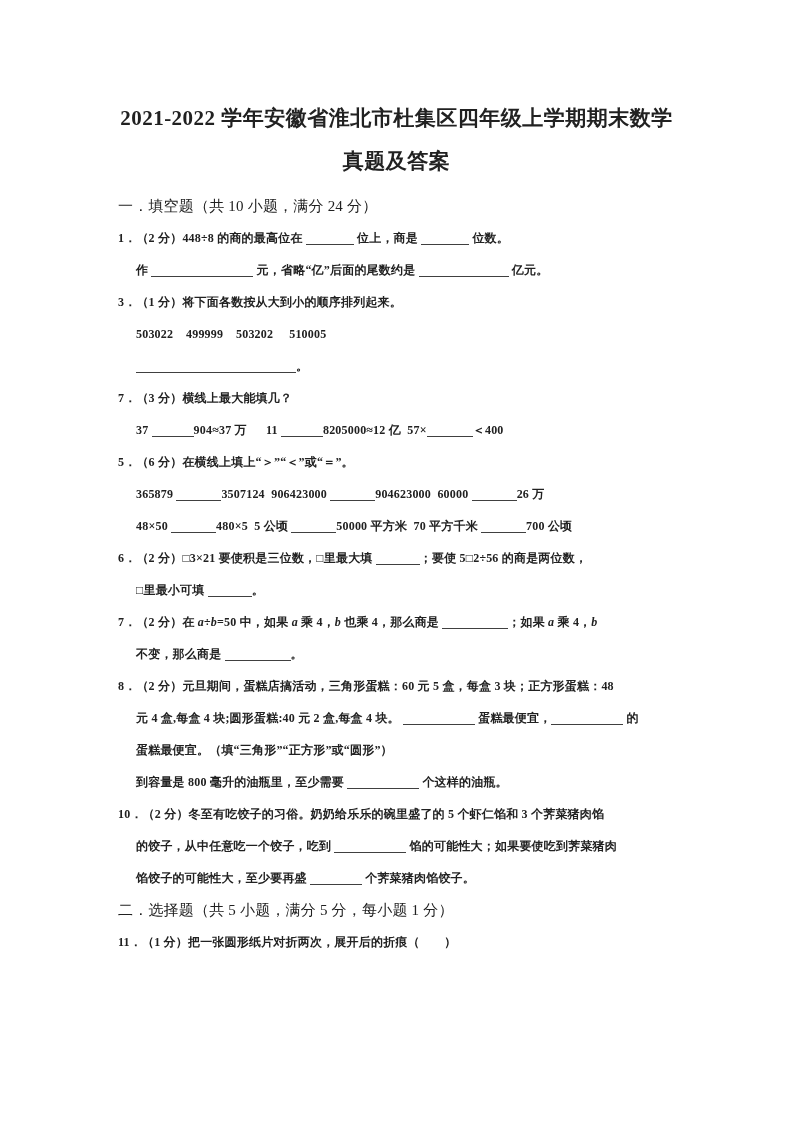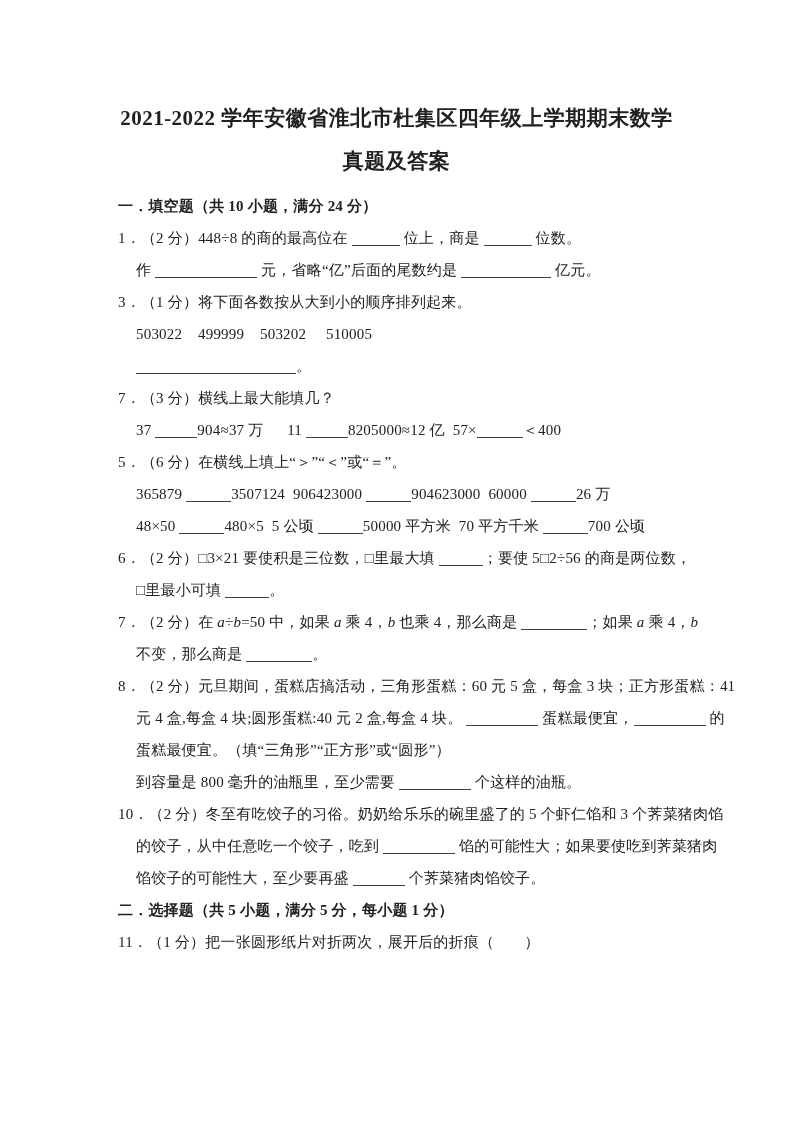--- a/index.html
+++ b/index.html
@@ -25,26 +25,27 @@
   }
   .tline { display: block; line-height: 43px; }
   .doc-body {
     position: absolute;
     top: 183px;
     left: 118px;
     right: 30px;
   }
   .line {
     white-space: pre;
-    font-size: 15px;
+    font-size: 12px;
     line-height: 32px;
     height: 32px;
     letter-spacing: 0.2px;
+    font-weight: bold;
   }
-  .line.heading { font-weight: bold; font-size: 15px; }
+  .line.heading { font-weight: normal; font-size: 15px; }
   .line.gap-top { margin-top: 7px; }
   .line.indent { padding-left: 18px; }
   .blank {
     display: inline-block;
     height: 14px;
     border-bottom: 1px solid #404040;
     vertical-align: -3px;
   }
   .u { border-bottom: 1px solid #404040; padding: 0 3px; }
   .it { font-style: italic; }
@@ -78,21 +79,21 @@
       <div class="line indent"><span class="blank" style="width: 160px; border-bottom-color: rgb(64, 64, 64);"></span><span class="run">。</span></div>
       <div class="line"><span class="run">7．（3 分）横线上最大能填几？</span></div>
       <div class="line indent"><span class="run">37 </span><span class="blank" style="width: 42px; border-bottom-color: rgb(64, 64, 64);"></span><span class="run">904≈37 万      11 </span><span class="blank" style="width: 42px; border-bottom-color: rgb(64, 64, 64);"></span><span class="run">8205000≈12 亿  57×</span><span class="blank" style="width: 46px; border-bottom-color: rgb(64, 64, 64);"></span><span class="run">＜400</span></div>
       <div class="line"><span class="run">5．（6 分）在横线上填上“＞”“＜”或“＝”。</span></div>
       <div class="line indent"><span class="run">365879 </span><span class="blank" style="width: 45px; border-bottom-color: rgb(64, 64, 64);"></span><span class="run">3507124  906423000 </span><span class="blank" style="width: 45px; border-bottom-color: rgb(64, 64, 64);"></span><span class="run">904623000  60000 </span><span class="blank" style="width: 45px; border-bottom-color: rgb(64, 64, 64);"></span><span class="run">26 万</span></div>
       <div class="line indent"><span class="run">48×50 </span><span class="blank" style="width: 45px; border-bottom-color: rgb(64, 64, 64);"></span><span class="run">480×5  5 公顷 </span><span class="blank" style="width: 45px; border-bottom-color: rgb(64, 64, 64);"></span><span class="run">50000 平方米  70 平方千米 </span><span class="blank" style="width: 45px; border-bottom-color: rgb(64, 64, 64);"></span><span class="run">700 公顷</span></div>
       <div class="line"><span class="run">6．（2 分）□3×21 要使积是三位数，□里最大填 </span><span class="blank" style="width: 44px; border-bottom-color: rgb(64, 64, 64);"></span><span class="run">；要使 5□2÷56 的商是两位数，</span></div>
       <div class="line indent"><span class="run">□里最小可填 </span><span class="blank" style="width: 44px; border-bottom-color: rgb(64, 64, 64);"></span><span class="run">。</span></div>
       <div class="line"><span class="run">7．（2 分）在 </span><span class="run it">a</span><span class="run">÷</span><span class="run it">b</span><span class="run">=50 中，如果 </span><span class="run it">a</span><span class="run"> 乘 4，</span><span class="run it">b</span><span class="run"> 也乘 4，那么商是 </span><span class="blank" style="width: 66px; border-bottom-color: rgb(64, 64, 64);"></span><span class="run">；如果 </span><span class="run it">a</span><span class="run"> 乘 4，</span><span class="run it">b</span></div>
       <div class="line indent"><span class="run">不变，那么商是 </span><span class="blank" style="width: 66px; border-bottom-color: rgb(64, 64, 64);"></span><span class="run">。</span></div>
-      <div class="line"><span class="run">8．（2 分）元旦期间，蛋糕店搞活动，三角形蛋糕：60 元 5 盒，每盒 3 块；正方形蛋糕：41</span></div>
+      <div class="line"><span class="run">8．（2 分）元旦期间，蛋糕店搞活动，三角形蛋糕：60 元 5 盒，每盒 3 块；正方形蛋糕：48</span></div>
       <div class="line indent"><span class="run">元 4 盒,每盒 4 块;圆形蛋糕:40 元 2 盒,每盒 4 块。 </span><span class="blank" style="width: 72px; border-bottom-color: rgb(64, 64, 64);"></span><span class="run"> 蛋糕最便宜，</span><span class="blank" style="width: 72px; border-bottom-color: rgb(64, 64, 64);"></span><span class="run"> 的</span></div>
       <div class="line indent"><span class="run">蛋糕最便宜。（填“三角形”“正方形”或“圆形”）</span></div>
       <div class="line indent"><span class="run">到容量是 800 毫升的油瓶里，至少需要 </span><span class="blank" style="width: 72px; border-bottom-color: rgb(64, 64, 64);"></span><span class="run"> 个这样的油瓶。</span></div>
       <div class="line"><span class="run">10．（2 分）冬至有吃饺子的习俗。奶奶给乐乐的碗里盛了的 5 个虾仁馅和 3 个荠菜猪肉馅</span></div>
       <div class="line indent"><span class="run">的饺子，从中任意吃一个饺子，吃到 </span><span class="blank" style="width: 72px; border-bottom-color: rgb(64, 64, 64);"></span><span class="run"> 馅的可能性大；如果要使吃到荠菜猪肉</span></div>
       <div class="line indent"><span class="run">馅饺子的可能性大，至少要再盛 </span><span class="blank" style="width: 52px; border-bottom-color: rgb(64, 64, 64);"></span><span class="run"> 个荠菜猪肉馅饺子。</span></div>
       <div class="line heading"><span class="run">二．选择题（共 5 小题，满分 5 分，每小题 1 分）</span></div>
       <div class="line"><span class="run">11．（1 分）把一张圆形纸片对折两次，展开后的折痕（　　）</span></div>
     </div>
 

